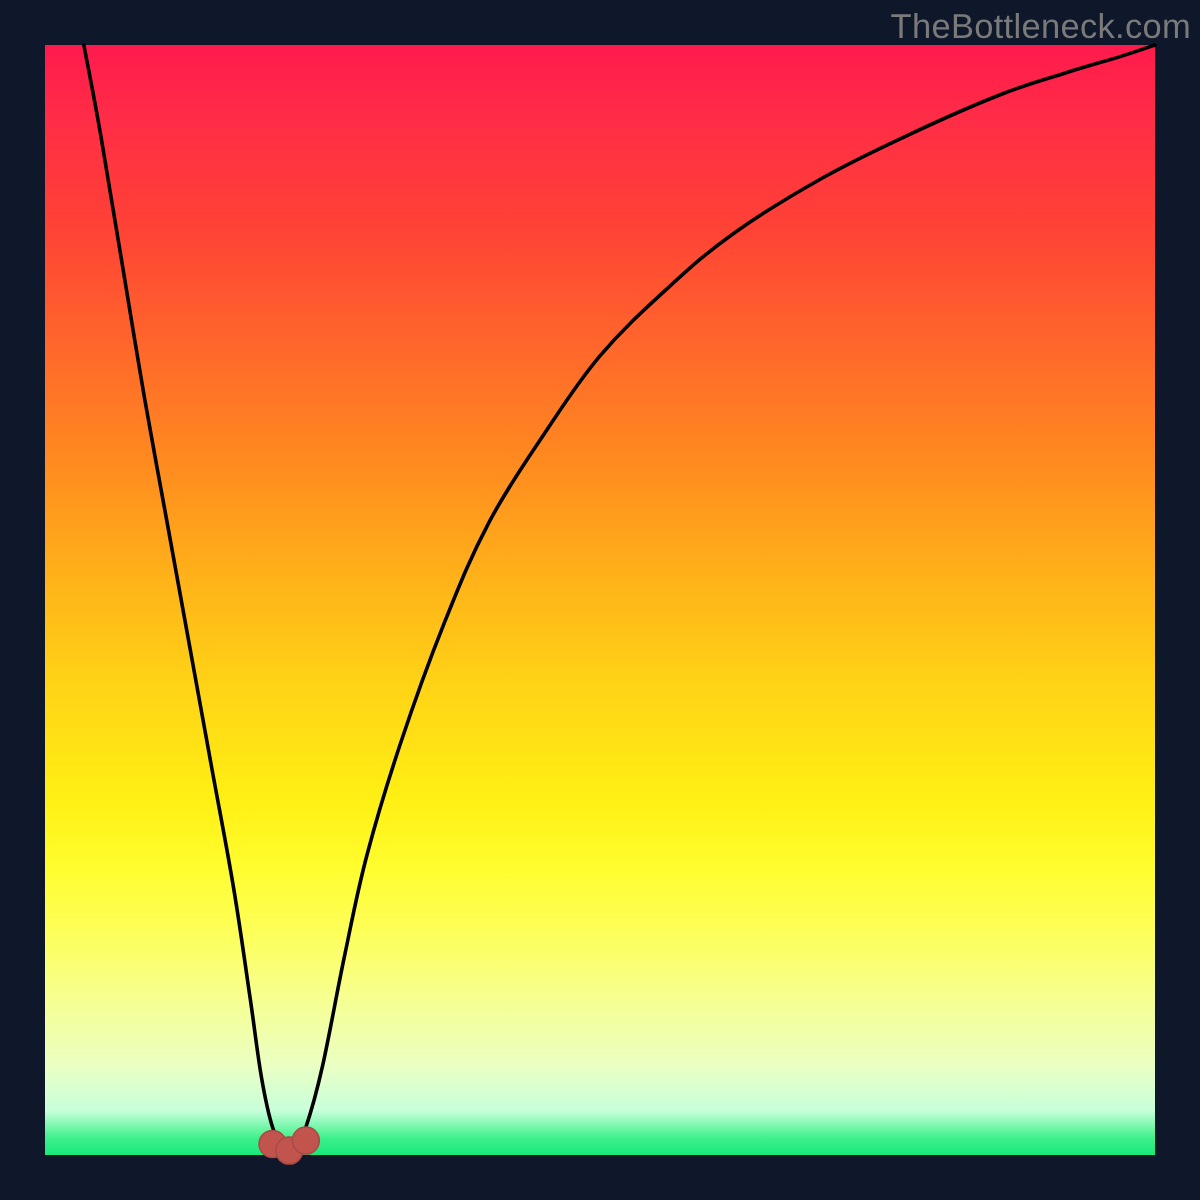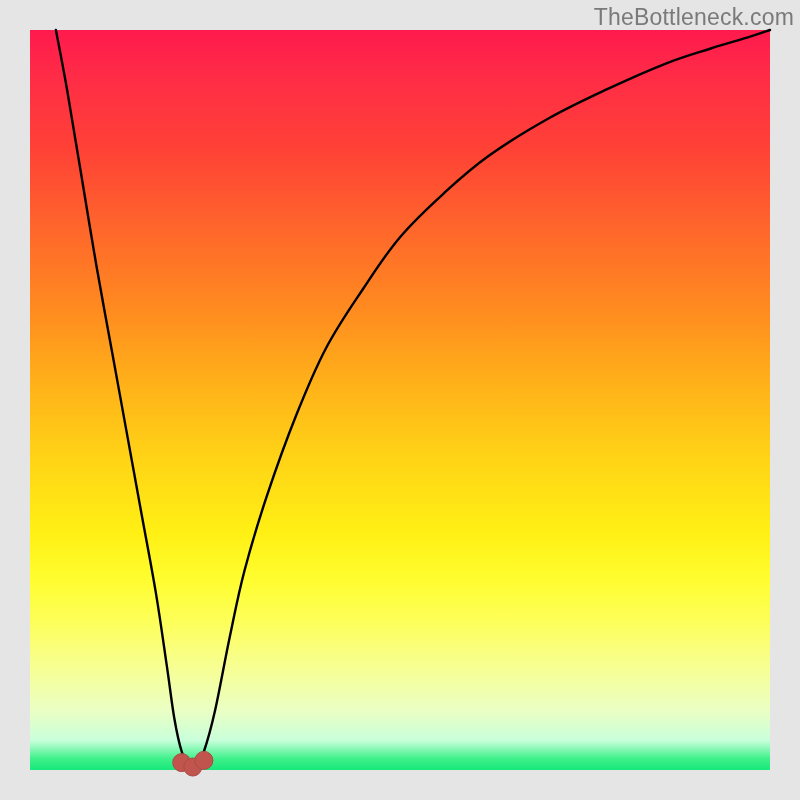--- a/index.html
+++ b/index.html
@@ -8,21 +8,21 @@
     width: 800px;
     height: 800px;
     background: #000;
     overflow: hidden;
     font-family: Arial, Helvetica, sans-serif;
   }
   .frame {
     position: absolute;
     left: 0; top: 0;
     width: 800px; height: 800px;
-    background: #e5e5e5;
+    background: #0f172a;
   }
   .plot-area {
     position: absolute;
     left: 30px;
     top: 30px;
     width: 740px;
     height: 740px;
     background: linear-gradient(to bottom,
       #ff1a4d 0%,
       #ff2b47 6%,

